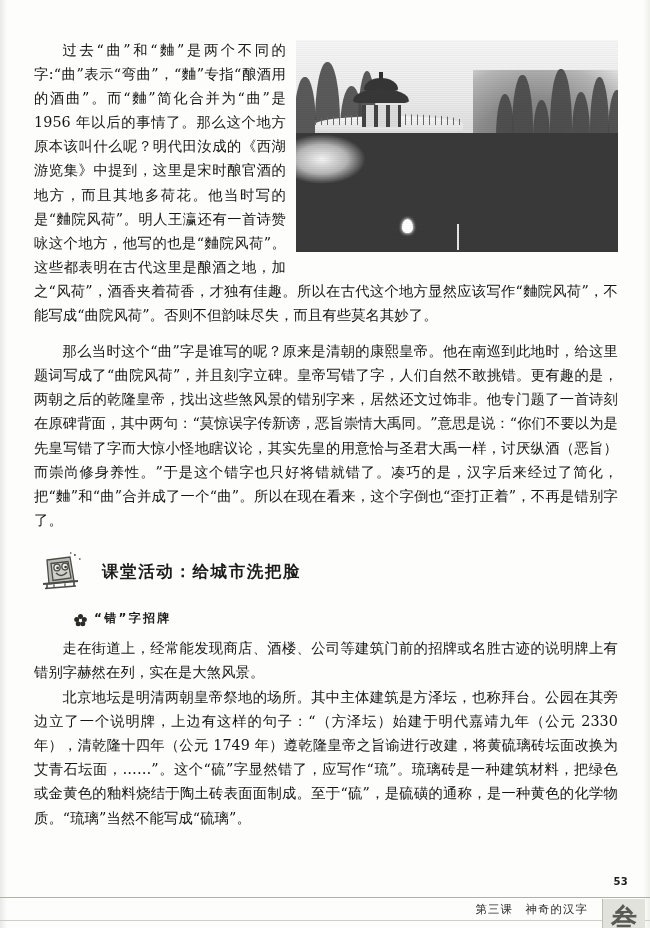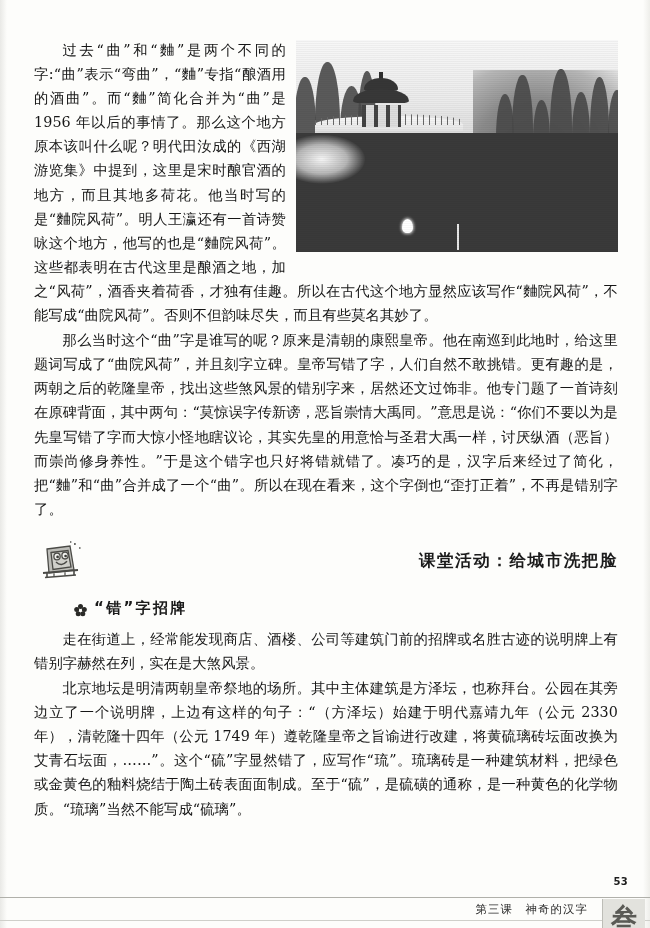--- a/index.html
+++ b/index.html
@@ -150,30 +150,29 @@
     margin: 0 0 1px 0;
     font-size: 14.3px;
     line-height: 24.1px;
     text-align: justify;
     text-justify: inter-ideograph;
     text-indent: 2em;
     color: #161616;
     letter-spacing: .1px;
   }
 
-  .para-block { margin-bottom: 0; }
+  .para-block { margin-bottom: 11px; }
 
   
   .activity {
     display: flex;
     align-items: center;
     gap: 12px;
     margin: 18px 0 10px 0;
     height: 44px;
-    justify-content: space-between;
   }
   .mascot {
     width: 56px;
     height: 42px;
     position: relative;
     flex: 0 0 auto;
   }
   .mascot svg { display: block; }
   .activity-title {
     font-family: "DejaVu Sans", "Liberation Sans", sans-serif;
@@ -187,21 +186,21 @@
   .subhead {
     display: flex;
     align-items: center;
     gap: 7px;
     margin: 16px 0 9px 40px;
   }
   .flower-icon { width: 13px; height: 13px; flex: 0 0 auto; }
   .subhead-title {
     font-family: "DejaVu Sans", "Liberation Sans", sans-serif;
     font-weight: 700;
-    font-size: 15px;
+    font-size: 12px;
     letter-spacing: 2.3px;
     color: #1b1b1b;
   }
 
   
   .footer {
     position: absolute;
     left: 0; right: 0;
     bottom: 0;
     height: 52px;

